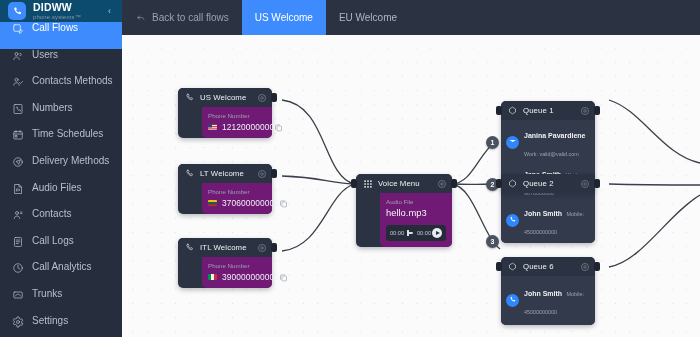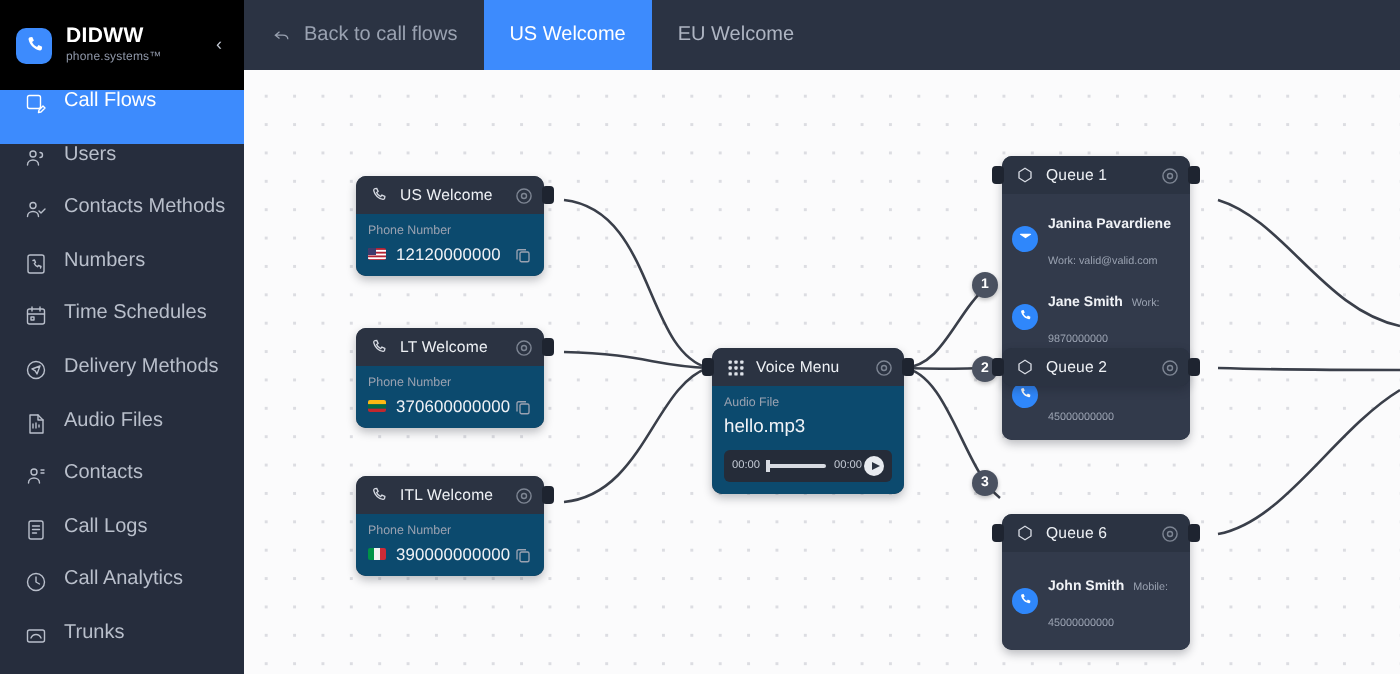--- a/index.html
+++ b/index.html
@@ -13,24 +13,24 @@
 
   
   .sidebar {
     width: 122px; height: 337px;
     background: #262d3d;
     flex: 0 0 122px;
     position: relative;
     overflow: hidden;
   }
   .brand {
-    height: 45px;
+    height: 22px;
     display: flex; align-items: center;
     padding: 0 8px 0 8px;
-    background: #000000;
+    background: #0c4a6e;
   }
   .brand-logo {
     width: 18px; height: 18px;
     border-radius: 5px;
     background: #3d8bfd;
     display: flex; align-items: center; justify-content: center;
     flex: 0 0 18px;
   }
   .brand-logo svg { width: 11px; height: 11px; display:block; }
   .brand-text { margin-left: 7px; line-height: 1; }
@@ -106,23 +106,24 @@
     position: relative;
   }
   .node-head .hic { width: 11px; height: 11px; flex:0 0 11px; display:flex; align-items:center; justify-content:center; }
   .node-head .hic svg { width: 9px; height: 9px; display:block; }
   .node-title {
     color: #eef1f5; font-size: 7.8px; margin-left: 5px; letter-spacing: .1px;
   }
   .gear { margin-left: auto; width: 10px; height: 10px; display:flex; }
   .gear svg { width: 10px; height: 10px; display:block; }
   .node-body {
-    background: #0c4a6e;
+    background: #701a75;
     border-radius: 0 0 5px 5px;
     padding: 5px 6px 6px 6px;
+    margin-left: 24px;
   }
   .field-label { color: #99a1b0; font-size: 6.2px; margin-bottom: 3px; }
   .field-row { display: flex; align-items: center; }
   .flag { width: 9px; height: 6.5px; flex: 0 0 9px; border-radius: 1px; overflow:hidden; position:relative; }
   .phone-val { color: #f0f2f6; font-size: 8.4px; margin-left: 5px; letter-spacing: .1px; }
   .copy { margin-left: auto; width: 9px; height: 9px; display:flex; }
   .copy svg { width: 9px; height: 9px; display:block; }
 
   
   .port { position:absolute; width: 6px; height: 9px; background:#1e2430; border-radius: 2px; top: 5px; }
@@ -488,21 +489,21 @@
             <span class="t">00:00</span>
             <span class="bar"></span>
             <span class="t">00:00</span>
             <span class="play">
                 <i></i>
               </span>
           </div>
         </div>
       </div>
 
-      <div class="node" style="left:379px;top:43px;">
+      <div class="node" style="left:379px;top:66px;">
         <div class="node-head">
           <span class="hic">
             <svg viewBox="0 0 24 24" fill="none" stroke="#d6dae2" stroke-width="1.8">
                 <path d="M12 3 20 8v8l-8 5-8-5V8z"></path>
               </svg>
           </span>
           <span class="node-title">Queue 1</span>
           <span class="gear">
             <svg viewBox="0 0 24 24" fill="none" stroke="#7d8593" stroke-width="1.7">
                 <circle cx="12" cy="12" r="8.5"></circle>

